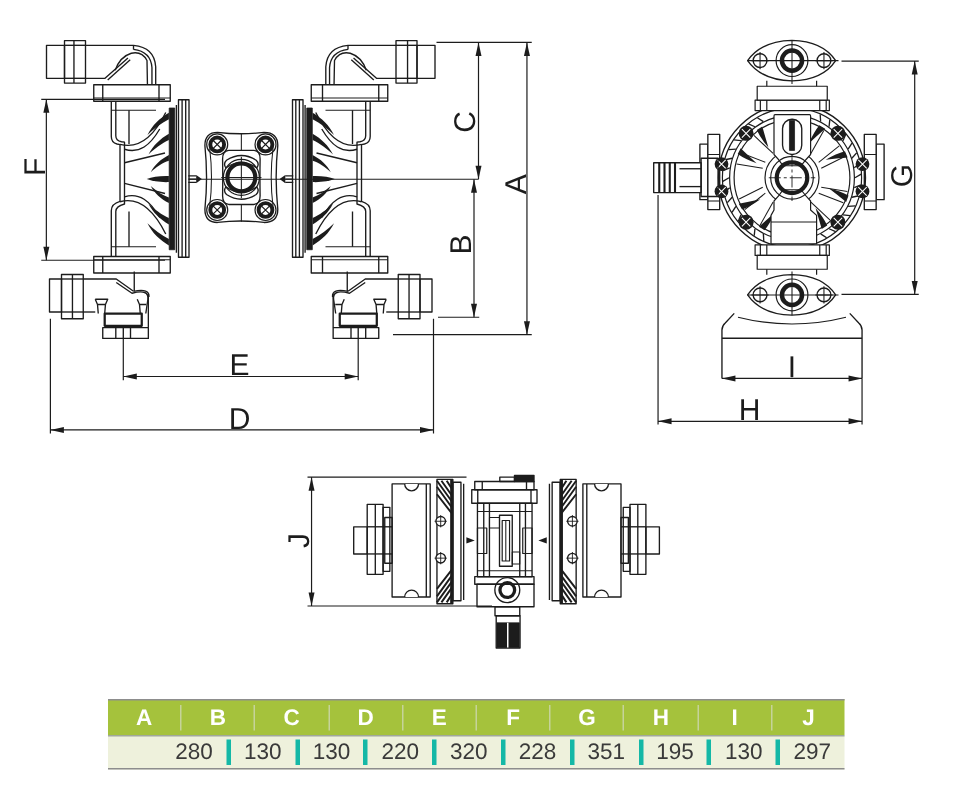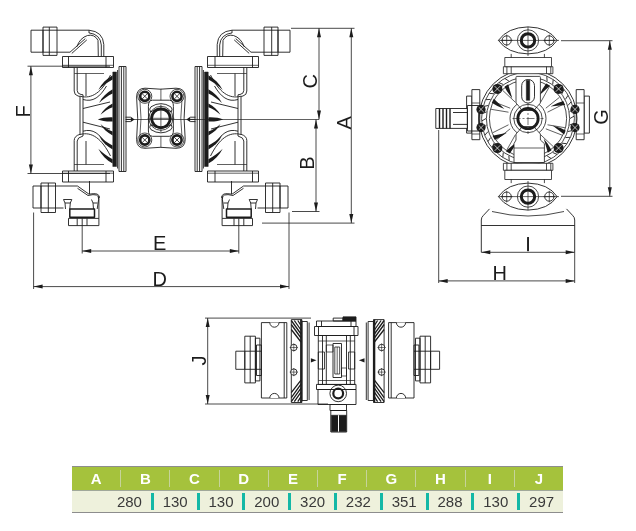--- a/index.html
+++ b/index.html
@@ -512,22 +512,22 @@
         <div>G</div>
         <div>H</div>
         <div>I</div>
         <div>J</div>
       </div>
 
   <div class="tbody">
         <div>280</div>
         <div>130</div>
         <div>130</div>
-        <div>200</div>
+        <div>220</div>
         <div>320</div>
-        <div>232</div>
+        <div>228</div>
         <div>351</div>
-        <div>288</div>
+        <div>195</div>
         <div>130</div>
         <div>297</div>
       </div>
 </div>
 </div>
 
 </body></html>

